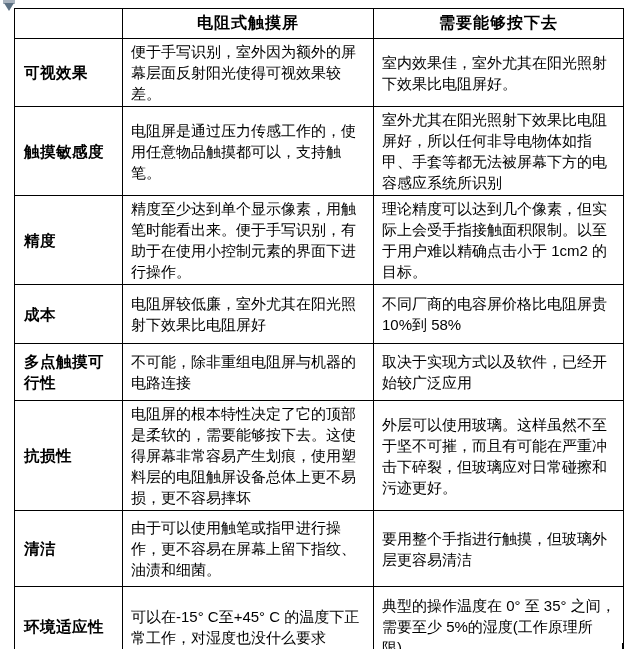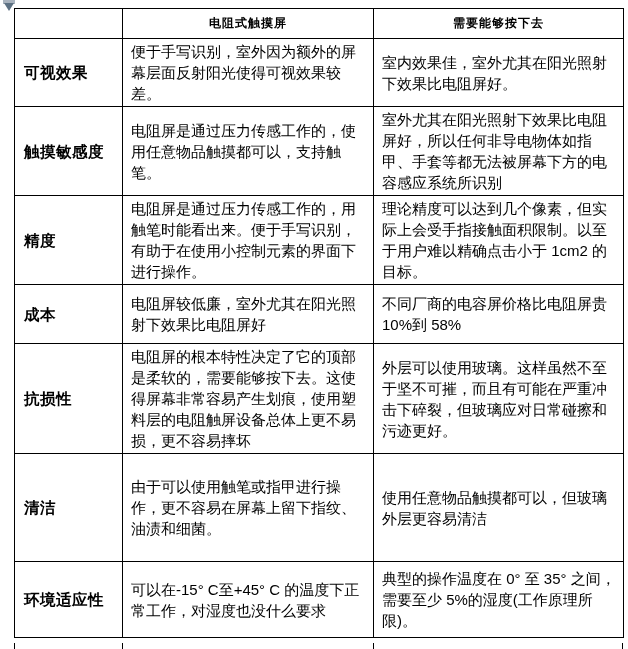--- a/index.html
+++ b/index.html
@@ -58,21 +58,21 @@
   col.c2 { width: 251px; }
   col.c3 { width: 250px; }
   th, td {
     border: 1px solid #000000;
     vertical-align: middle;
     color: #000000;
     overflow: hidden;
   }
   th {
     height: 27px;
-    font-size: 12px;
+    font-size: 16px;
     font-weight: bold;
     padding: 1px 12px;
     letter-spacing: 1px;
   }
   td {
     font-size: 15px;
     line-height: 21px;
     padding: 2px 7px 2px 8px;
     text-align: left;
   }
@@ -161,39 +161,50 @@
     <td>
       <span>室外尤其在阳光照射下效果比电阻屏好，所以任何非导电物体如指甲、手套等都无法被屏幕下方的电容感应系统所识别</span>
     </td>
   </tr>
 
   <tr>
     <td class="label-cell">
       <span>精度</span>
     </td>
     <td>
-      <span>电阻屏是通过压力传感工作的，用触笔时能看出来。便于手写识别，有助于在使用小控制元素的界面下进行操作。</span>
+      <span>精度至少达到单个显示像素，用触笔时能看出来。便于手写识别，有助于在使用小控制元素的界面下进行操作。</span>
     </td>
     <td>
       <span>理论精度可以达到几个像素，但实际上会受手指接触面积限制。以至于用户难以精确点击小于 1cm2 的目标。</span>
     </td>
   </tr>
 
   <tr>
     <td class="label-cell">
       <span>成本</span>
     </td>
     <td>
       <span>电阻屏较低廉，室外尤其在阳光照射下效果比电阻屏好</span>
     </td>
     <td>
       <span>不同厂商的电容屏价格比电阻屏贵10%到 58%</span>
     </td>
   </tr>
 
+  <tr>
+    <td class="label-cell">
+      <span>多点触摸可行性</span>
+    </td>
+    <td>
+      <span>不可能，除非重组电阻屏与机器的电路连接</span>
+    </td>
+    <td>
+      <span>取决于实现方式以及软件，已经开始较广泛应用</span>
+    </td>
+  </tr>
 
   <tr>
     <td class="label-cell">
       <span>抗损性</span>
     </td>
     <td>
       <span>电阻屏的根本特性决定了它的顶部是柔软的，需要能够按下去。这使得屏幕非常容易产生划痕，使用塑料层的电阻触屏设备总体上更不易损，更不容易摔坏</span>
     </td>
     <td>
       <span>外层可以使用玻璃。这样虽然不至于坚不可摧，而且有可能在严重冲击下碎裂，但玻璃应对日常碰擦和污迹更好。</span>
@@ -201,21 +212,21 @@
   </tr>
 
   <tr>
     <td class="label-cell">
       <span>清洁</span>
     </td>
     <td>
       <span>由于可以使用触笔或指甲进行操作，更不容易在屏幕上留下指纹、油渍和细菌。</span>
     </td>
     <td>
-      <span>使用任意物品触摸都可以，但玻璃外层更容易清洁</span>
+      <span>要用整个手指进行触摸，但玻璃外层更容易清洁</span>
     </td>
   </tr>
 
   <tr>
     <td class="label-cell">
       <span>环境适应性</span>
     </td>
     <td>
       <span>可以在-15° C至+45° C 的温度下正常工作，对湿度也没什么要求</span>
     </td>

